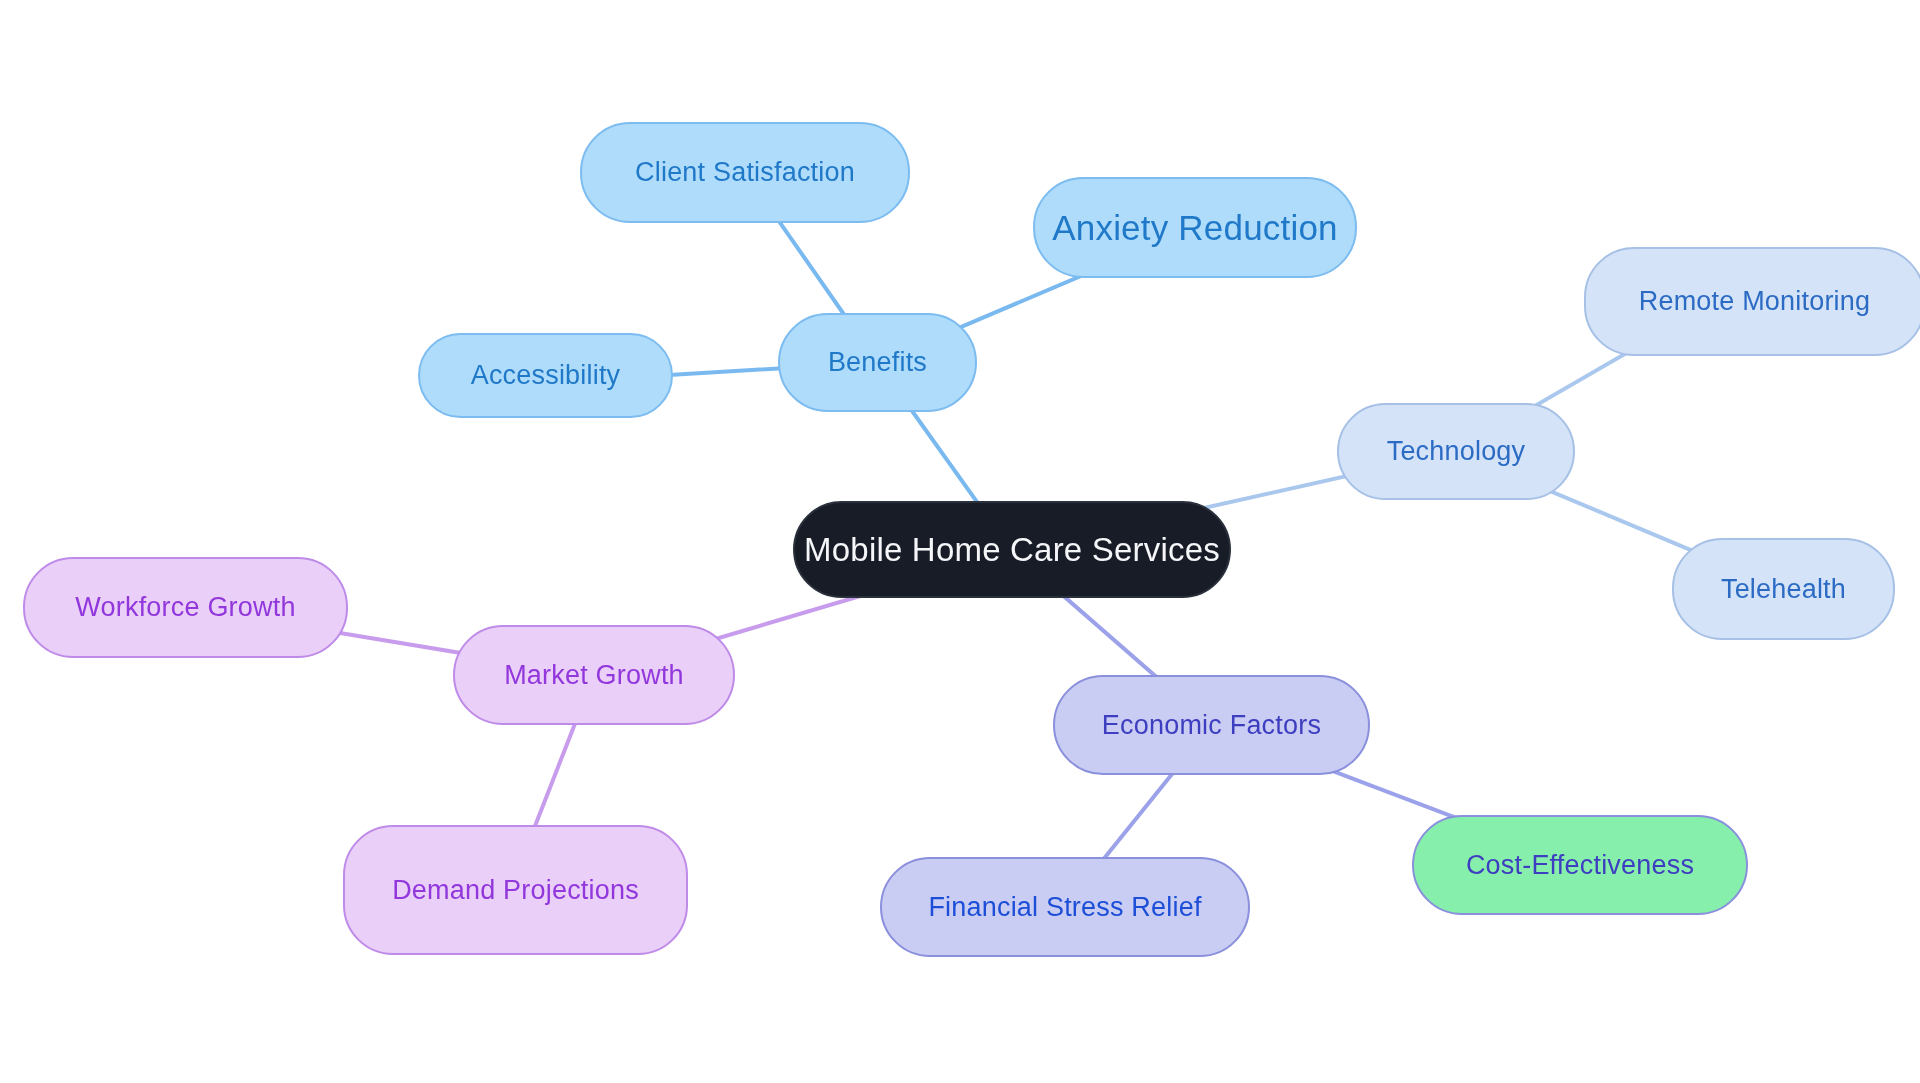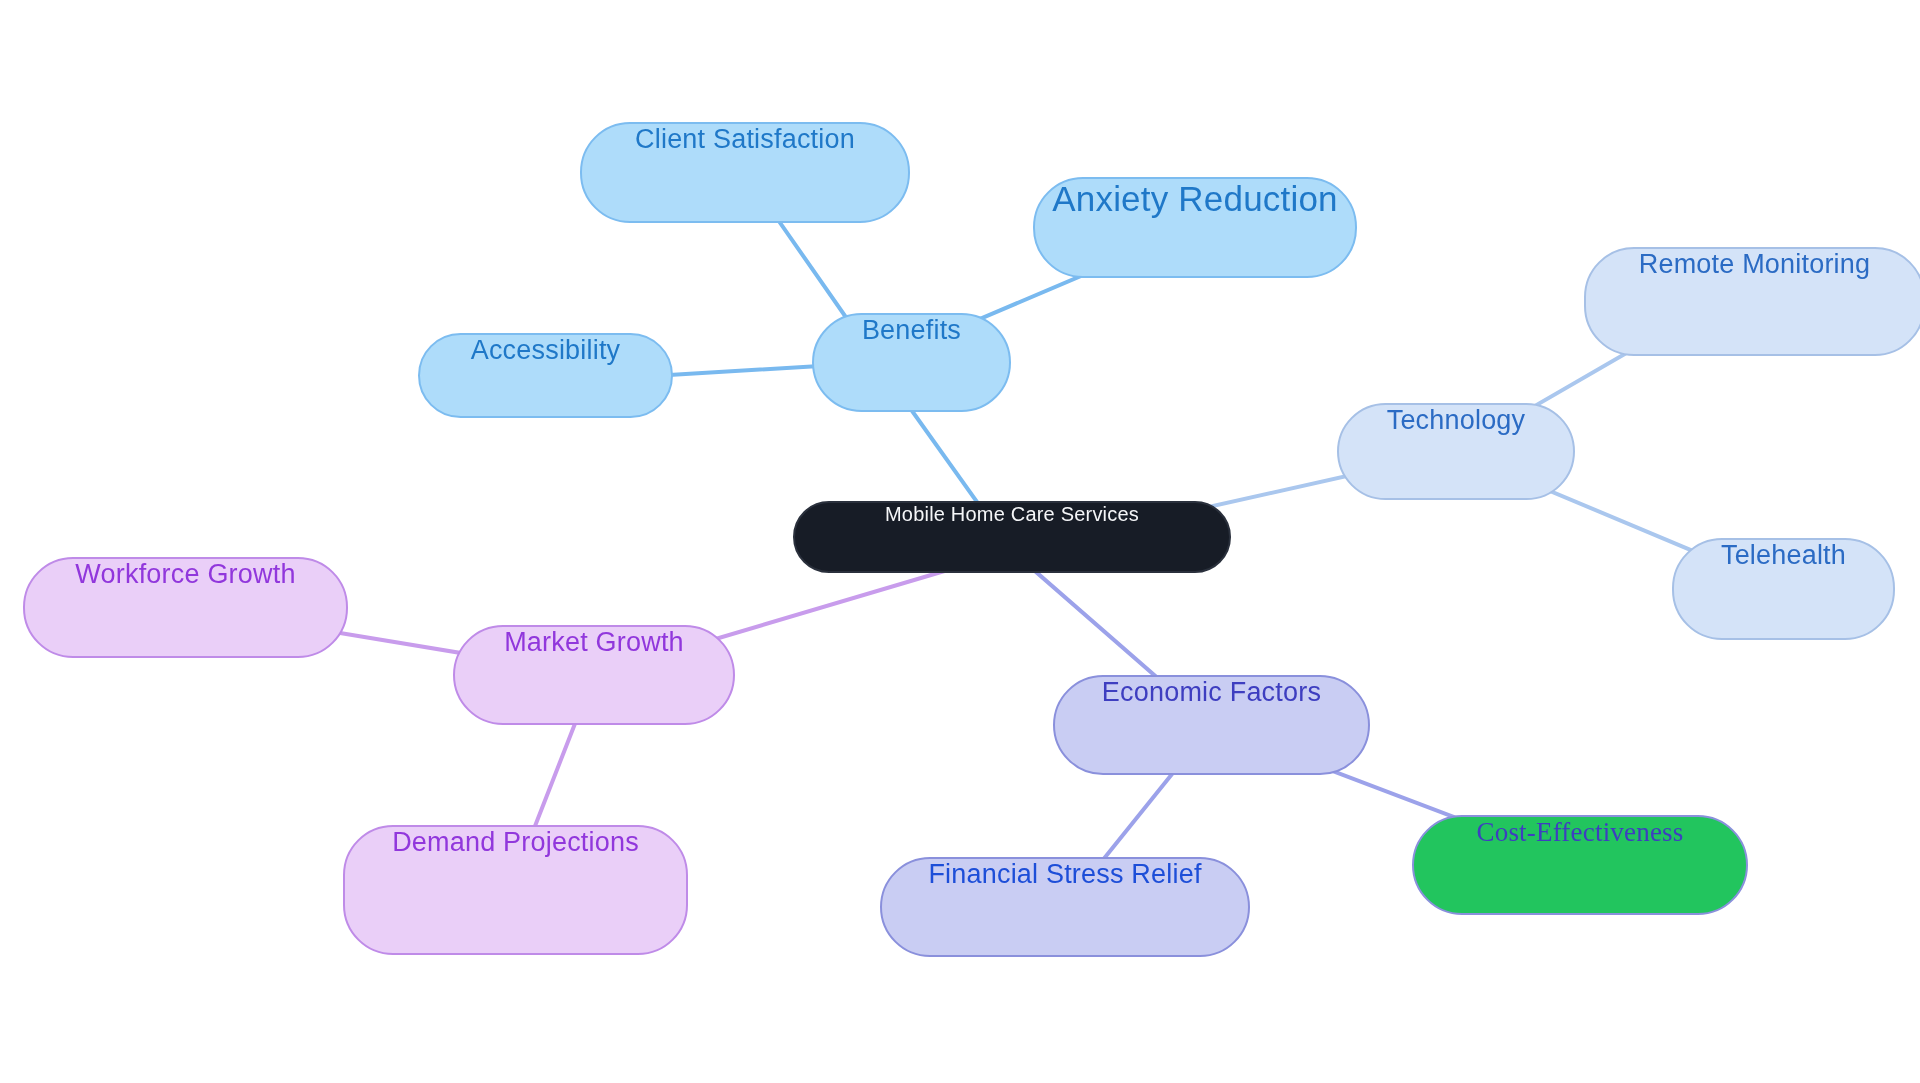--- a/index.html
+++ b/index.html
@@ -18,21 +18,21 @@
   #edge-layer {
     position: absolute;
     left: 0;
     top: 0;
     z-index: 0;
   }
   .node {
     position: absolute;
     z-index: 1;
     display: flex;
-    align-items: flex-start;
+    align-items: center;
     justify-content: center;
     border-radius: 50px;
     border: 2px solid transparent;
     box-sizing: border-box;
     cursor: pointer;
     white-space: nowrap;
     letter-spacing: 0.2px;
   }
   .node span {
     pointer-events: none;
@@ -52,25 +52,25 @@
       <line x1="1722.5" y1="297.5" x2="1456" y2="451.5" stroke="#AAC7EE" stroke-width="4" stroke-linecap="round"></line>
       <line x1="1783.5" y1="589" x2="1456" y2="451.5" stroke="#AAC7EE" stroke-width="4" stroke-linecap="round"></line>
       <line x1="594" y1="675" x2="1012" y2="551" stroke="#C89CEC" stroke-width="4" stroke-linecap="round"></line>
       <line x1="185.5" y1="607.5" x2="594" y2="675" stroke="#C89CEC" stroke-width="4" stroke-linecap="round"></line>
       <line x1="515.5" y1="876" x2="594" y2="675" stroke="#C89CEC" stroke-width="4" stroke-linecap="round"></line>
       <line x1="1211.5" y1="725" x2="1012" y2="551" stroke="#9CA2EA" stroke-width="4" stroke-linecap="round"></line>
       <line x1="1065" y1="907" x2="1211.5" y2="725" stroke="#9CA2EA" stroke-width="4" stroke-linecap="round"></line>
       <line x1="1580" y1="865" x2="1211.5" y2="725" stroke="#9CA2EA" stroke-width="4" stroke-linecap="round"></line>
     </svg>
 
-  <div class="node" style="left: 793px; top: 501px; width: 438px; height: 72px; background: rgb(23, 28, 38); border-color: rgb(42, 48, 60); color: rgb(245, 246, 248); font-size: 20px;">
+  <div class="node" style="left: 793px; top: 501px; width: 438px; height: 97px; background: rgb(23, 28, 38); border-color: rgb(42, 48, 60); color: rgb(245, 246, 248); font-size: 33px;">
     <span>Mobile Home Care Services</span>
   </div>
 
-  <div class="node" style="left: 812px; top: 313px; width: 199px; height: 99px; background: rgb(174, 220, 250); border-color: rgb(124, 188, 240); color: rgb(31, 120, 200); font-size: 27px;">
+  <div class="node" style="left: 778px; top: 313px; width: 199px; height: 99px; background: rgb(174, 220, 250); border-color: rgb(124, 188, 240); color: rgb(31, 120, 200); font-size: 27px;">
     <span>Benefits</span>
   </div>
   <div class="node" style="left: 580px; top: 122px; width: 330px; height: 101px; background: rgb(174, 220, 250); border-color: rgb(124, 188, 240); color: rgb(31, 120, 200); font-size: 27px;">
     <span>Client Satisfaction</span>
   </div>
   <div class="node" style="left: 1033px; top: 177px; width: 324px; height: 101px; background: rgb(174, 220, 250); border-color: rgb(124, 188, 240); color: rgb(31, 120, 200); font-size: 35px;">
     <span>Anxiety Reduction</span>
   </div>
   <div class="node" style="left: 418px; top: 333px; width: 255px; height: 85px; background: rgb(174, 220, 250); border-color: rgb(124, 188, 240); color: rgb(31, 120, 200); font-size: 27px;">
     <span>Accessibility</span>
@@ -95,17 +95,17 @@
   <div class="node" style="left: 343px; top: 825px; width: 345px; height: 130px; background: rgb(234, 207, 248); border-color: rgb(191, 139, 232); color: rgb(145, 55, 220); font-size: 27px;">
     <span>Demand Projections</span>
   </div>
 
   <div class="node" style="left: 1053px; top: 675px; width: 317px; height: 100px; background: rgb(201, 205, 243); border-color: rgb(138, 144, 220); color: rgb(62, 62, 192); font-size: 27px;">
     <span>Economic Factors</span>
   </div>
   <div class="node" style="left: 880px; top: 857px; width: 370px; height: 100px; background: rgb(201, 205, 243); border-color: rgb(138, 144, 220); color: #1d4ed8; font-size: 27px;">
     <span>Financial Stress Relief</span>
   </div>
-  <div class="node" style="left: 1412px; top: 815px; width: 336px; height: 100px; background: #22c55e; border-color: rgb(138, 144, 220); color: rgb(62, 62, 192); font-size: 27px; font-family: Liberation Serif, serif;">
+  <div class="node" style="left: 1412px; top: 815px; width: 336px; height: 100px; background: #86efac; border-color: rgb(138, 144, 220); color: rgb(62, 62, 192); font-size: 27px;">
     <span>Cost-Effectiveness</span>
   </div>
 
 </div>
 
 </body></html>

